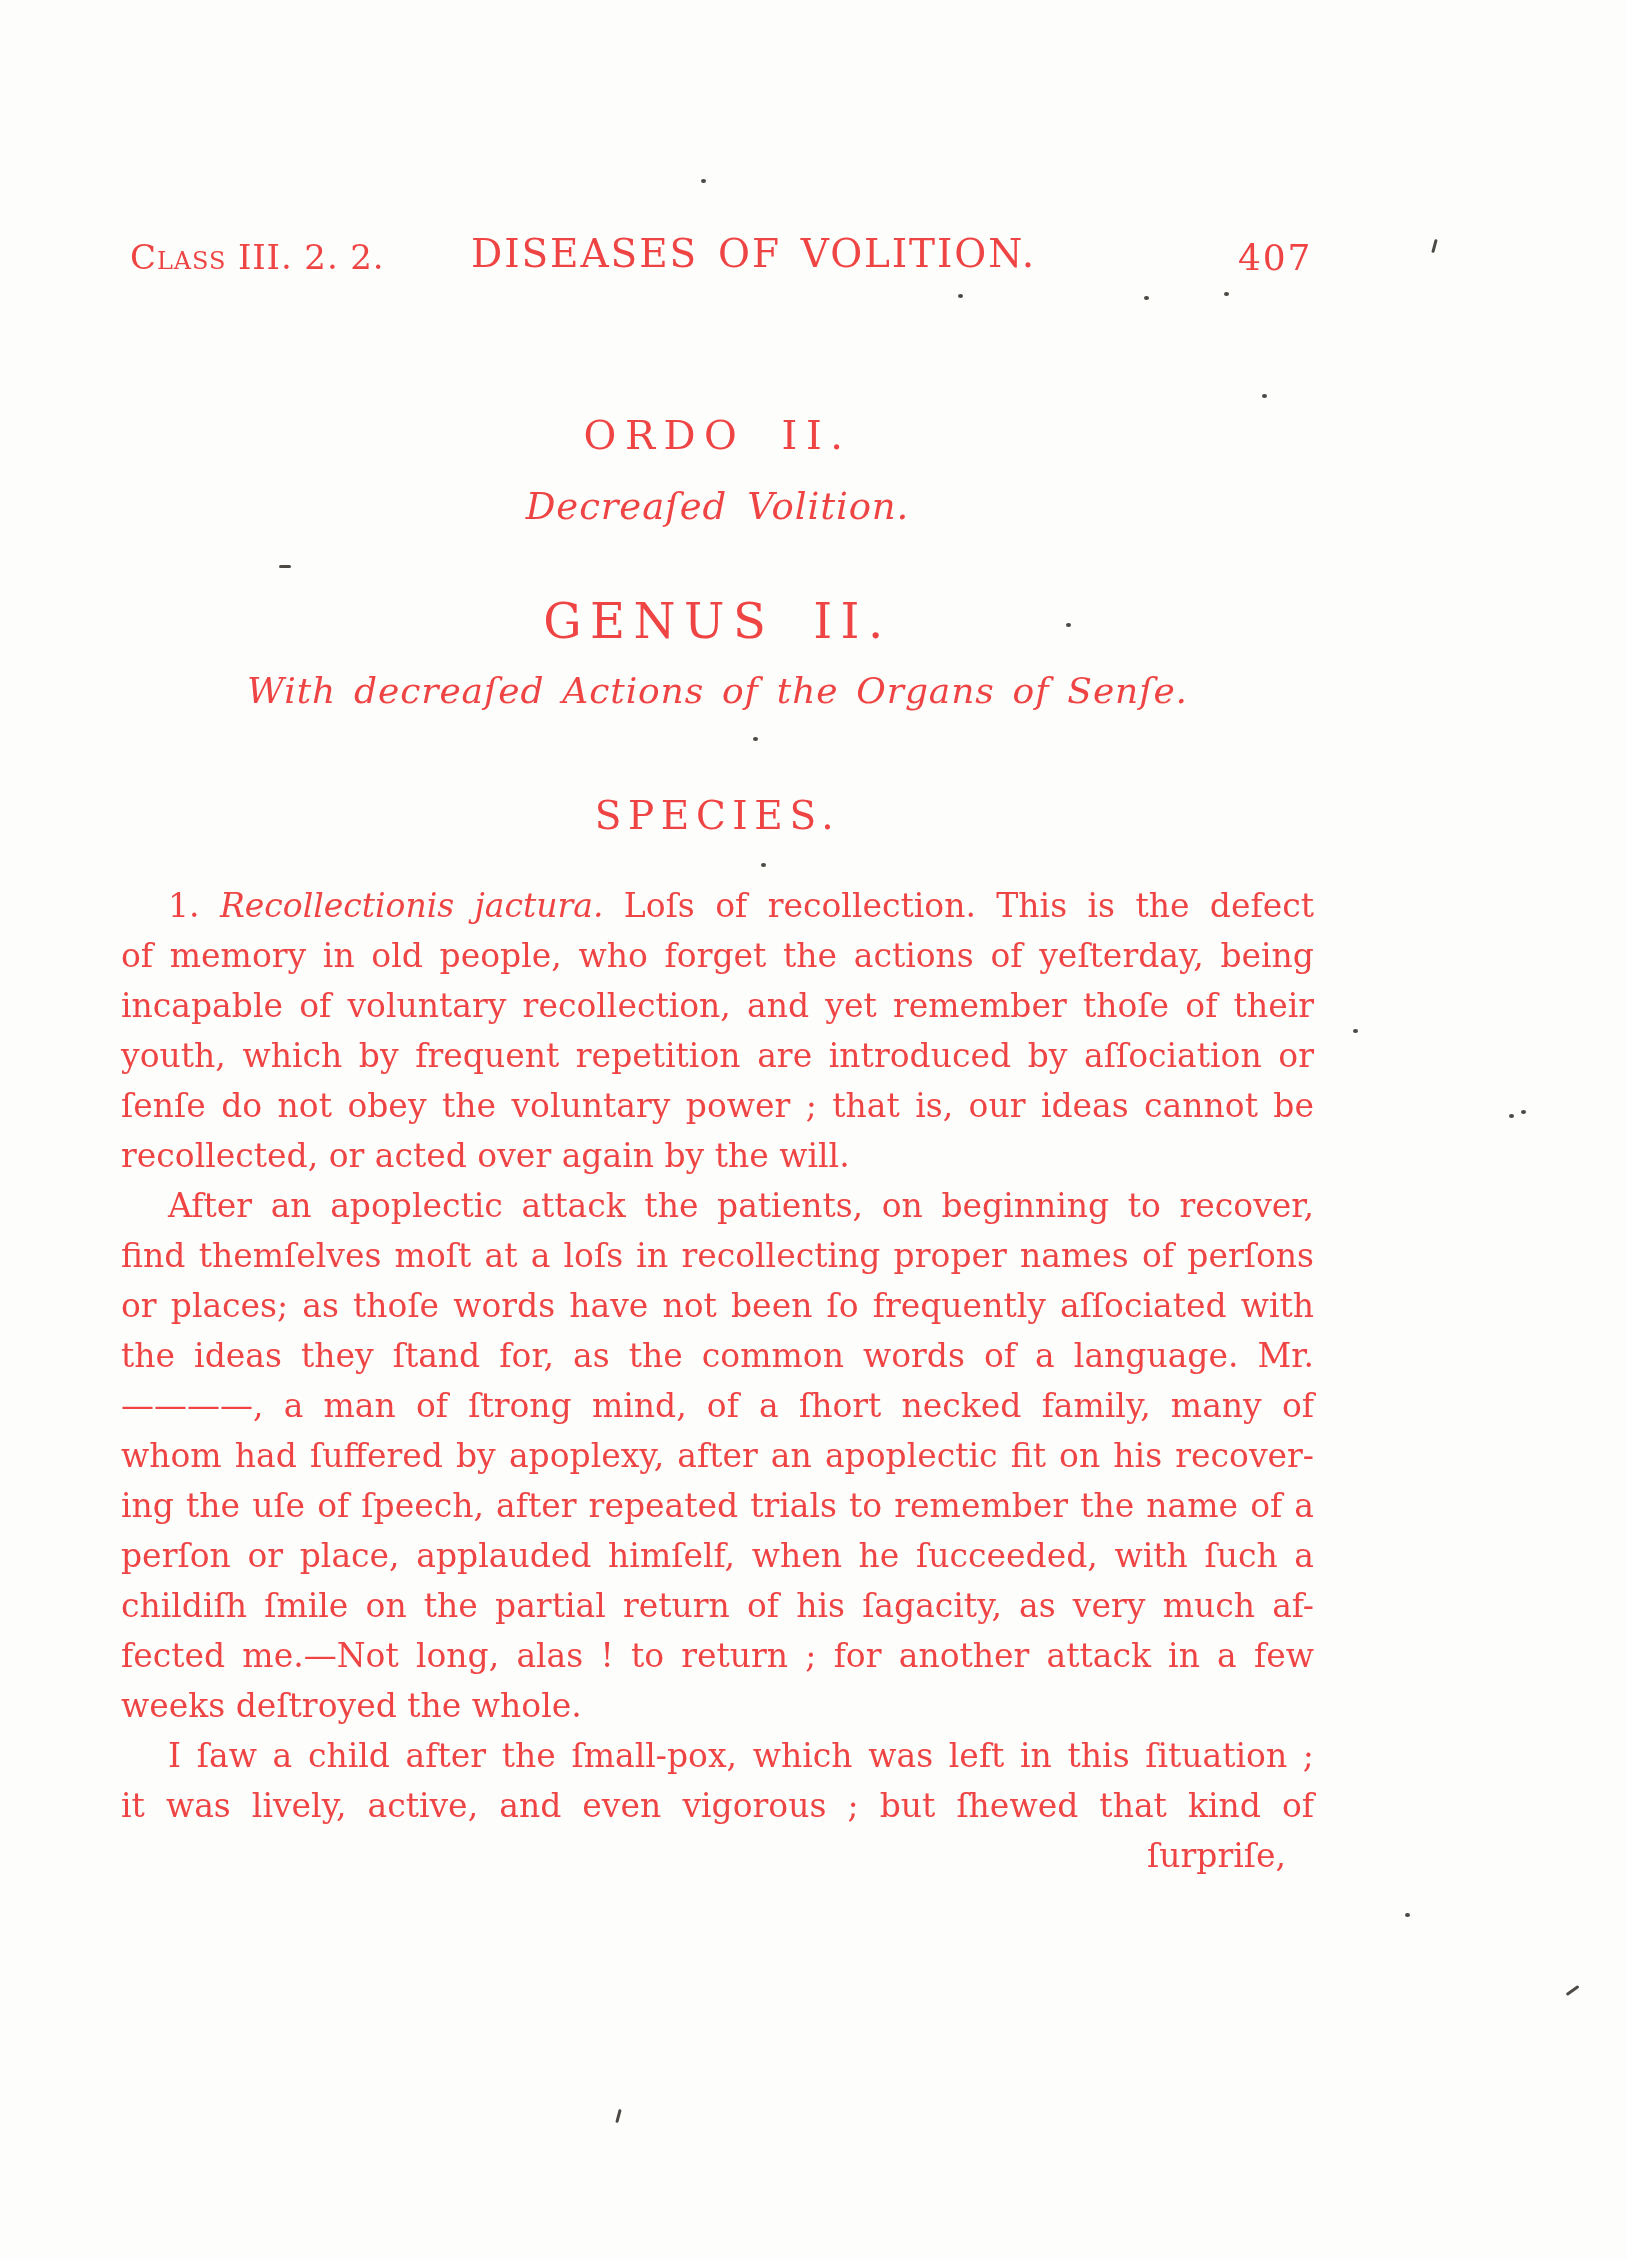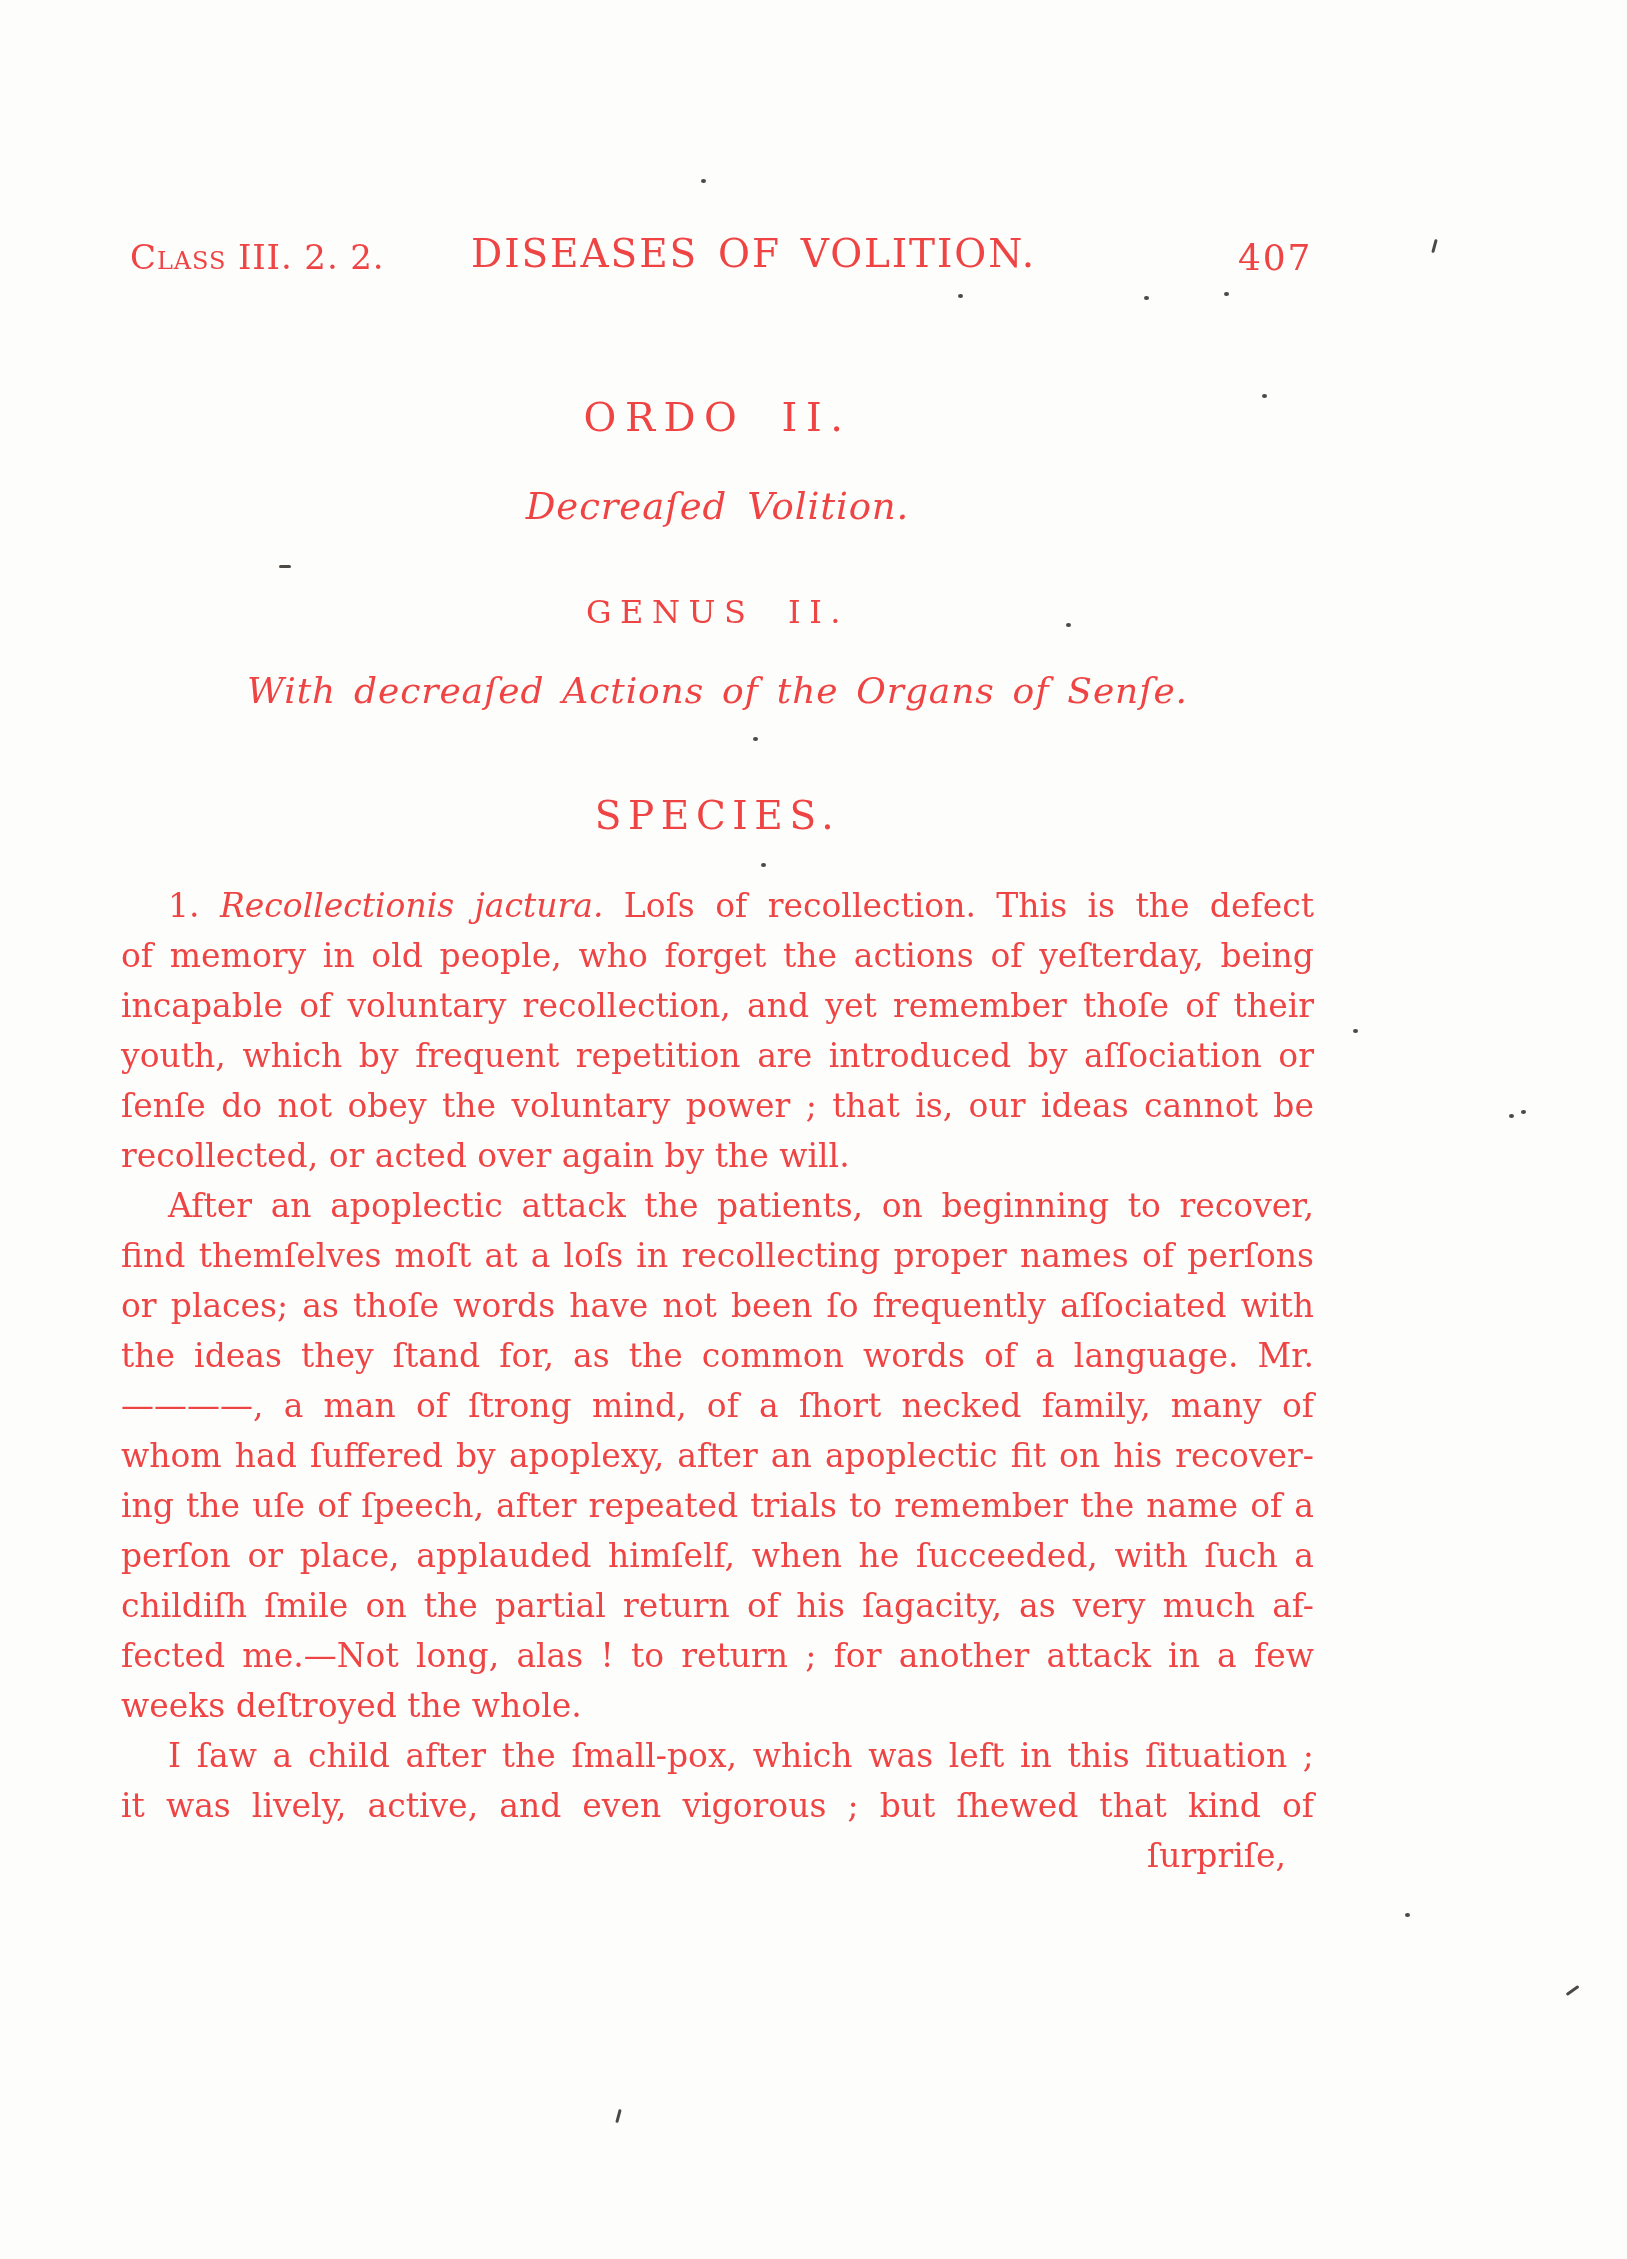--- a/index.html
+++ b/index.html
@@ -19,23 +19,23 @@
   .hdr-title{
     position:absolute;left:471px;top:231px;
     font-size:39px;letter-spacing:1.9px;word-spacing:5.6px;
   }
   .hdr-page{
     position:absolute;left:1238px;top:237px;
     font-size:36px;letter-spacing:1.9px;
   }
   
   .col{position:absolute;left:121px;width:1193px;text-align:center;}
-  .h-ordo{top:394px;font-size:40px;letter-spacing:8.5px;word-spacing:15px;}
+  .h-ordo{top:412px;font-size:40px;letter-spacing:8.5px;word-spacing:15px;}
   .h-ordo-sub{top:485px;font-size:37px;font-style:italic;letter-spacing:0.9px;word-spacing:7.5px;}
-  .h-genus{top:593px;font-size:32px;letter-spacing:8.5px;word-spacing:15px;}
+  .h-genus{top:593px;font-size:48px;letter-spacing:8.5px;word-spacing:15px;}
   .h-genus-sub{top:670px;font-size:36px;font-style:italic;letter-spacing:0.9px;word-spacing:5.6px;}
   .h-species{top:793px;font-size:39px;letter-spacing:6.6px;}
   
   .body-block{
     position:absolute;left:121px;top:881px;width:1193px;
     font-size:33px;line-height:50px;
   }
   .line{
     height:50px;white-space:nowrap;
     text-align:justify;text-align-last:justify;

